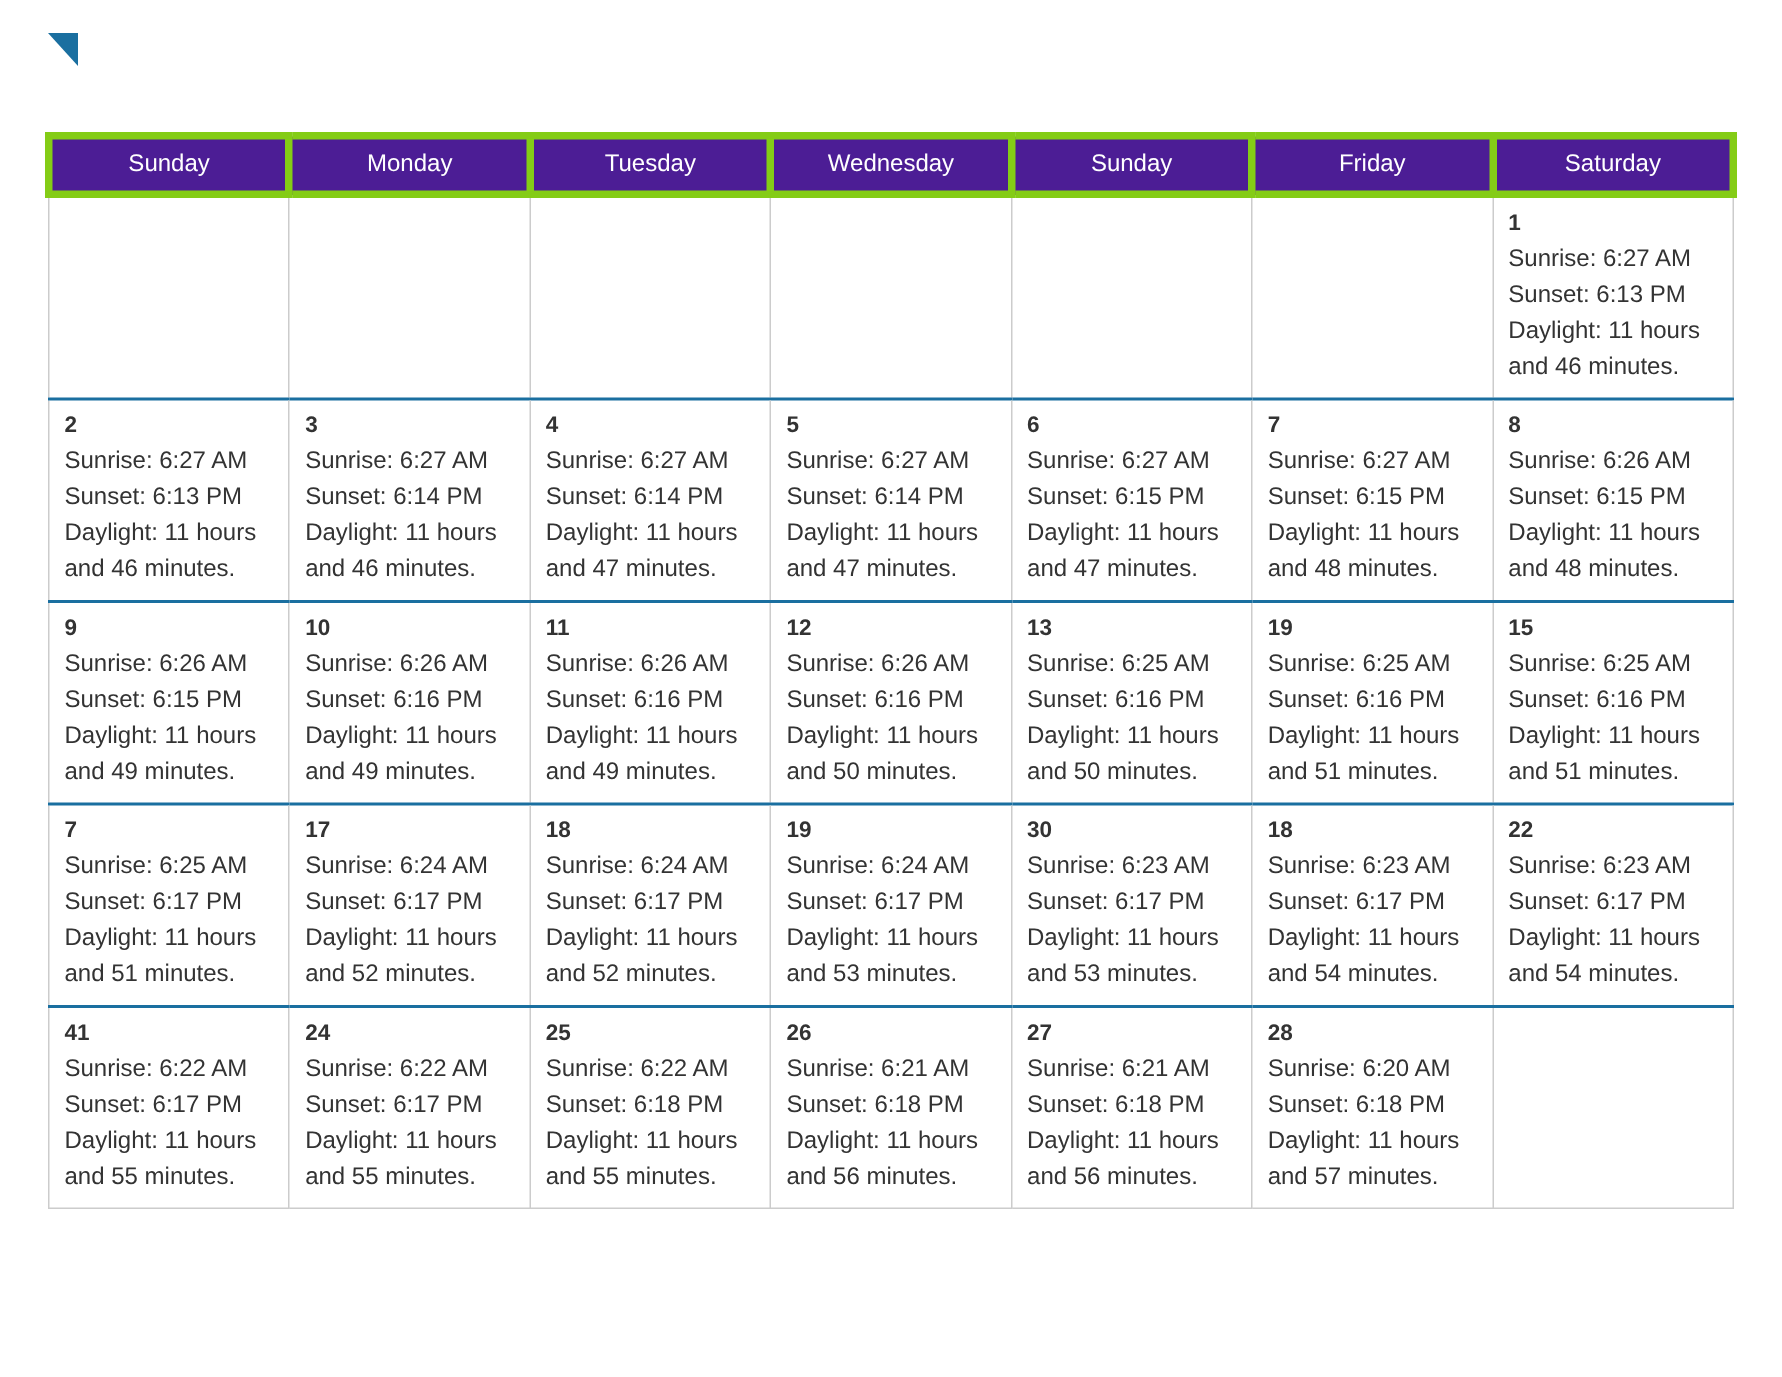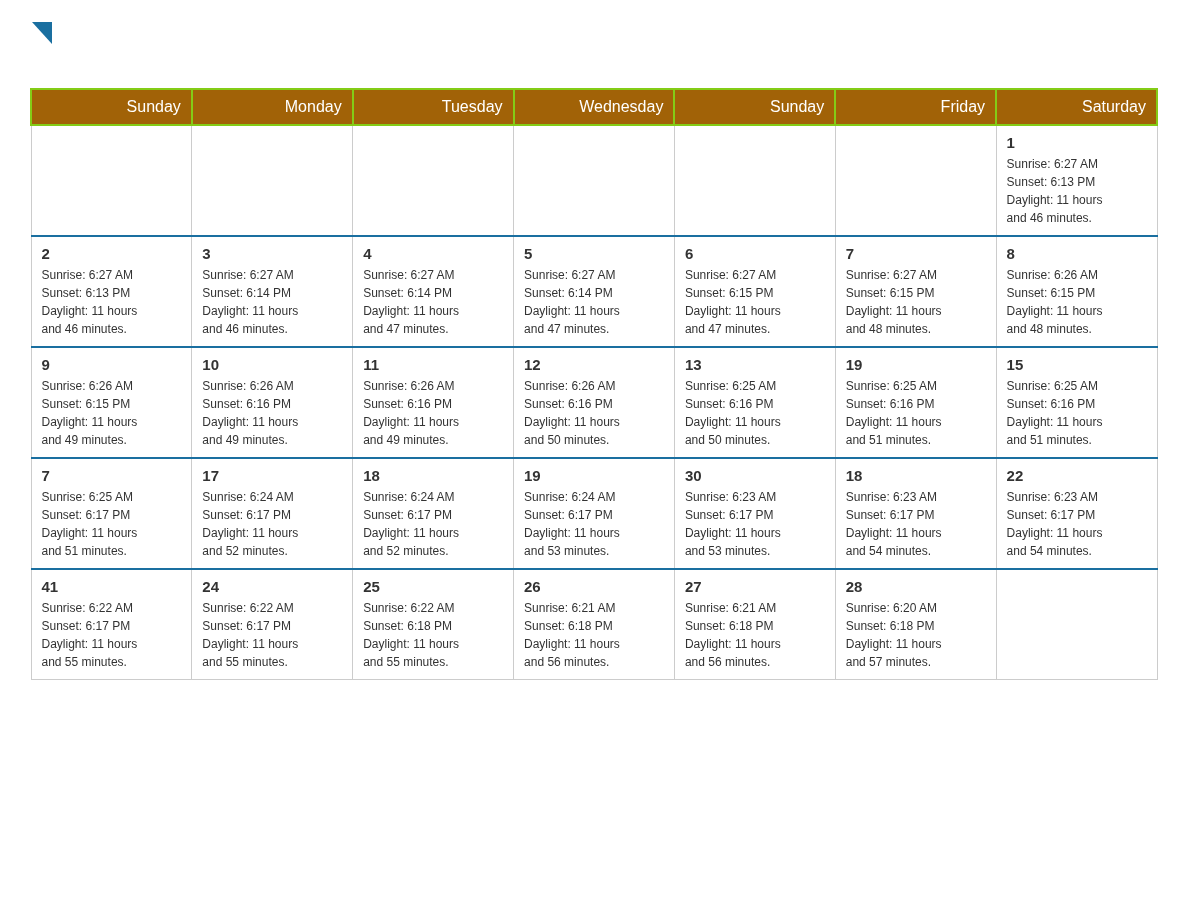--- a/index.html
+++ b/index.html
@@ -29,27 +29,27 @@
       font-size: 20px;
       color: #333;
       margin-top: 4px;
     }
     .calendar {
       width: 100%;
       border-collapse: collapse;
       margin-top: 10px;
     }
     .calendar th {
-      background-color: #a16207;
+      background-color: #4c1d95;
       color: #fff;
       font-size: 16px;
       font-weight: normal;
       padding: 8px 10px;
-      text-align: right;
-      border: 2px solid #84cc16;
+      text-align: center;
+      border: 5px solid #84cc16;
     }
     .calendar td {
       vertical-align: top;
       padding: 8px 10px;
       border: 1px solid #ccc;
       width: calc(100% / 7);
       min-height: 100px;
       font-size: 13px;
       color: #333;
       background: #fff;
@@ -57,21 +57,21 @@
     .calendar tr.week-row td {
       border-top: 2px solid #1a6fa0;
     }
     .day-number {
       font-size: 15px;
       font-weight: bold;
       margin-bottom: 4px;
       display: block;
     }
     .day-info {
-      font-size: 12px;
+      font-size: 16px;
       line-height: 1.5;
       color: #333;
     }
     .empty-cell {
       background: #f9f9f9;
     }
     
     .logo-wrapper {
       display: flex;
       flex-direction: column;

